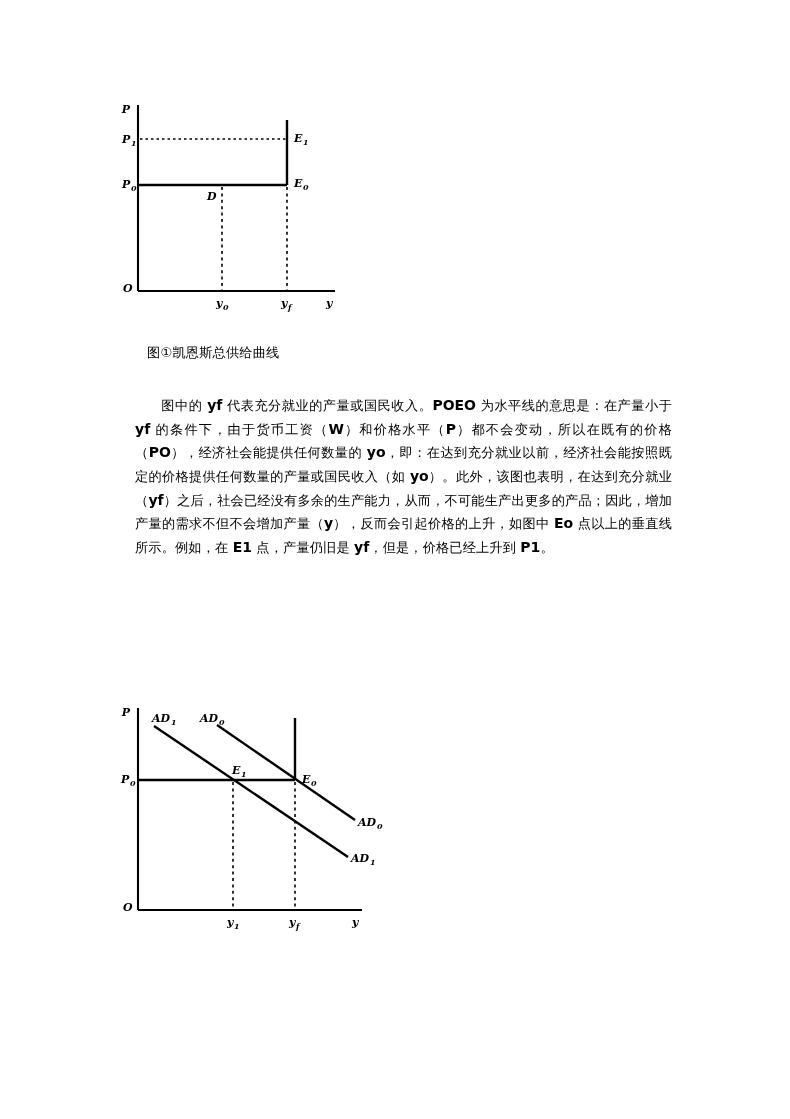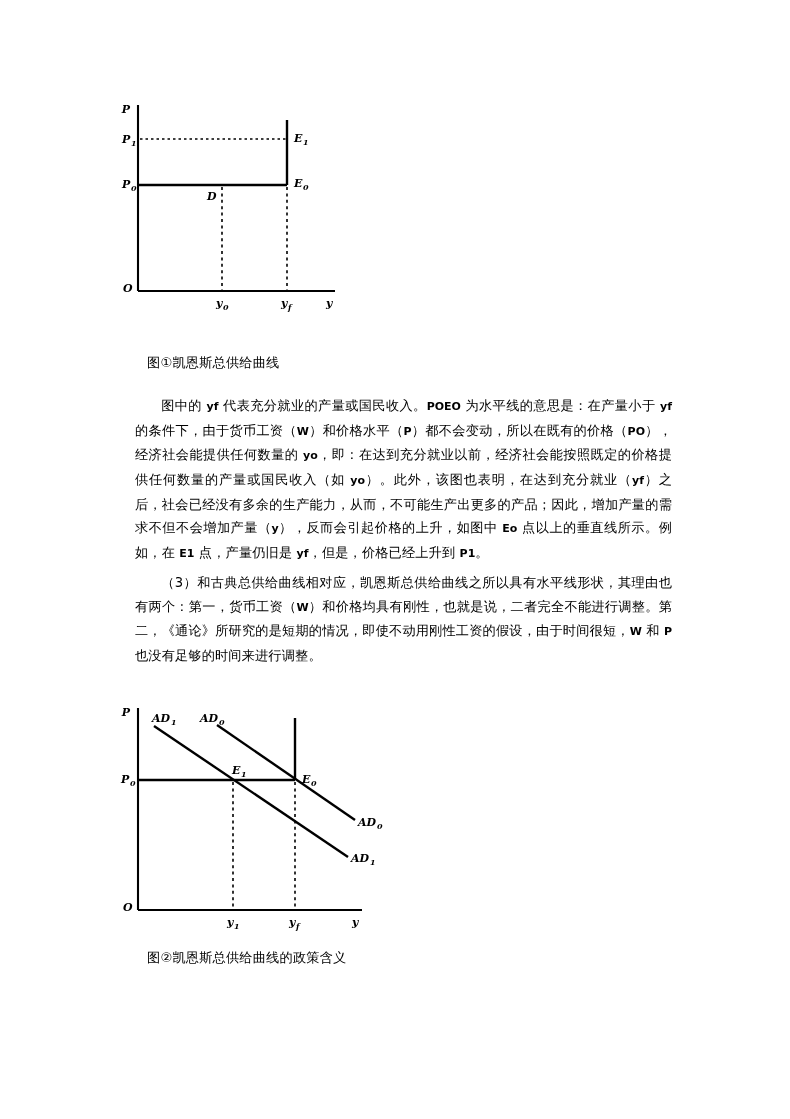--- a/index.html
+++ b/index.html
@@ -60,21 +60,21 @@
 
   
   .caption {
     position: absolute;
     left: 147px;
     font-size: 13.2px;
     line-height: 20px;
     letter-spacing: 0.2px;
     white-space: nowrap;
   }
-  #caption-one { top: 343px; margin-top: 10px; }
+  #caption-one { top: 343px; }
   #caption-two { top: 948px; }
 
   .para {
     position: absolute;
     left: 135px;
     width: 537px;
     font-size: 13.2px;
     line-height: 23.6px;
     text-align: justify;
     text-justify: inter-character;
@@ -83,21 +83,21 @@
   .para .ind { display: inline-block; width: 26px; }
 
   #para-one   { top: 381px; }
   #para-two   { top: 558px; }
   #para-three { top: 655px; }
   #para-four  { top: 988px; width: 543px; }
 
   .lat {
     font-family: "DejaVu Sans", "Liberation Sans", sans-serif;
     font-weight: bold;
-    font-size: 11px;
+    font-size: 14px;
     letter-spacing: 0;
   }
 </style>
 </head>
 <body>
 
 <div class="page">
 
   <div class="figure" id="figure-one">
     <svg width="250" height="225" viewBox="0 0 250 225">
@@ -141,21 +141,20 @@
       <text class="fig-label-sub" x="178" y="215">f</text>
 
       <text class="fig-label" x="216" y="212">y</text>
     </svg>
   </div>
 
   <div class="caption" id="caption-one">图①凯恩斯总供给曲线</div>
 
   <p class="para" id="para-one"><span class="ind"></span><span>图中的 </span><span class="lat">yf</span><span> 代表充分就业的产量或国民收入。</span><span class="lat">POEO</span><span> 为水平线的意思是：在产量小于 </span><span class="lat">yf</span><span> 的条件下，由于货币工资（</span><span class="lat">W</span><span>）和价格水平（</span><span class="lat">P</span><span>）都不会变动，所以在既有的价格（</span><span class="lat">PO</span><span>），经济社会能提供任何数量的 </span><span class="lat">yo</span><span>，即：在达到充分就业以前，经济社会能按照既定的价格提供任何数量的产量或国民收入（如 </span><span class="lat">yo</span><span>）。此外，该图也表明，在达到充分就业（</span><span class="lat">yf</span><span>）之后，社会已经没有多余的生产能力，从而，不可能生产出更多的产品；因此，增加产量的需求不但不会增加产量（</span><span class="lat">y</span><span>），反而会引起价格的上升，如图中 </span><span class="lat">Eo</span><span> 点以上的垂直线所示。例如，在 </span><span class="lat">E1</span><span> 点，产量仍旧是 </span><span class="lat">yf</span><span>，但是，价格已经上升到 </span><span class="lat">P1</span><span>。</span></p>
 
-  <p class="para" id="para-two"><span class="ind"></span><span>（3）和古典总供给曲线相对应，凯恩斯总供给曲线之所以具有水平线形状，其理由也有两个：第一，货币工资（</span><span class="lat">W</span><span>）和价格均具有刚性，也就是说，二者完全不能进行调整。第二，《通论》所研究的是短期的情况，即使不动用刚性工资的假设，由于时间很短，</span><span class="lat">W</span><span> 和 </span><span class="lat">P</span><span> 也没有足够的时间来进行调整。</span></p>
 
 
   <div class="figure" id="figure-two">
     <svg width="285" height="240" viewBox="0 0 285 240">
 
       <line x1="28" y1="8" x2="28" y2="210" stroke="#000" stroke-width="2.1"></line>
 
       <line x1="28" y1="210" x2="252" y2="210" stroke="#000" stroke-width="2.1"></line>
 
       <line x1="28" y1="80" x2="185" y2="80" stroke="#000" stroke-width="2.4"></line>
@@ -198,16 +197,15 @@
       <text class="fig-label" x="117" y="226">y</text>
       <text class="fig-label-sub" x="124" y="229">1</text>
 
       <text class="fig-label" x="179" y="226">y</text>
       <text class="fig-label-sub" x="186" y="229">f</text>
 
       <text class="fig-label" x="242" y="226">y</text>
     </svg>
   </div>
 
-  <div class="caption" id="caption-two">图②凯恩斯总供给曲线的政策含义</div>
 
 
 </div>
 
 </body></html>

